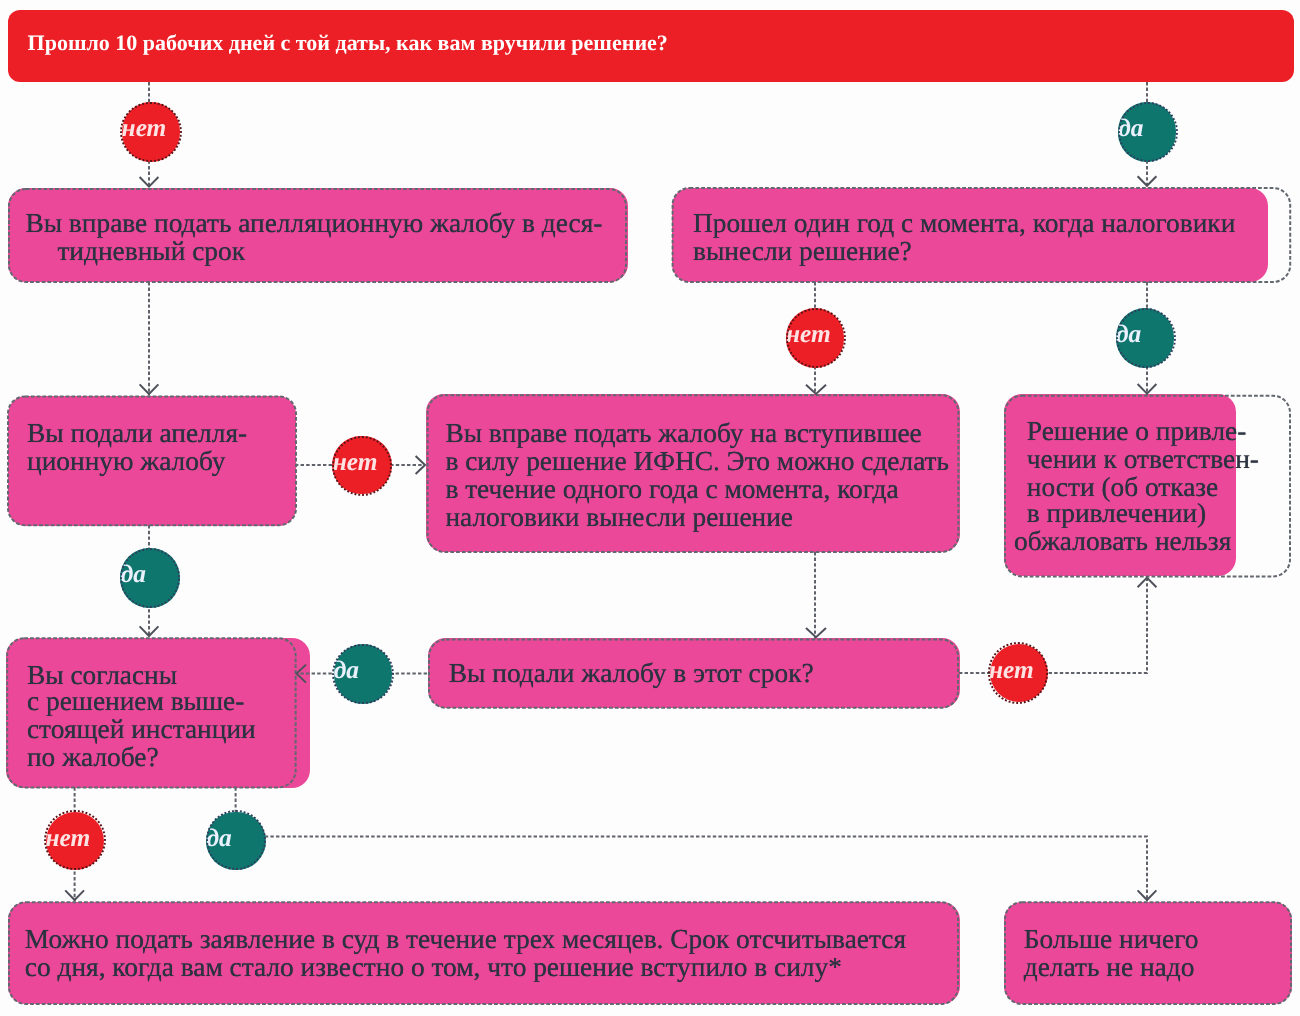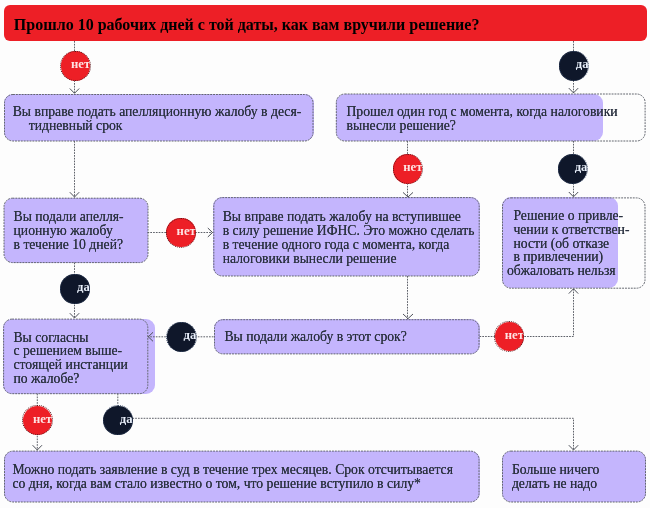--- a/index.html
+++ b/index.html
@@ -2,33 +2,33 @@
 <html><head>
 <meta charset="utf-8">
 <style>
   html,body{margin:0;padding:0;}
   body{width:650px;height:508px;background:#fdfdfd;position:relative;overflow:hidden;
        font-family:"Liberation Serif", serif;-webkit-font-smoothing:antialiased;}
   #stage{position:absolute;left:0;top:0;width:650px;height:508px;}
 
   .banner{position:absolute;left:4px;top:5px;width:642.5px;height:36px;
           background:#ed1f26;border-radius:6px;}
-  .banner .btxt{position:absolute;left:9.8px;top:11.7px;color:#000000;
-          font-weight:bold;font-size:16px;line-height:1;white-space:nowrap;}
+  .banner .btxt{position:absolute;left:9.8px;top:11.7px;color:#ffffff;
+          font-weight:bold;font-size:11px;line-height:1;white-space:nowrap;}
 
-  .node{position:absolute;background:#c4b5fd;border-radius:9px;
+  .node{position:absolute;background:#ec4899;border-radius:9px;
         box-sizing:border-box;color:#2b3240;}
   .node .line{position:absolute;white-space:pre;font-size:13.7px;line-height:1;
         text-shadow:0 0 0.35px #2b3240;}
 
   .pill{position:absolute;border-radius:50%;box-sizing:border-box;
-        font-weight:bold;text-align:right;font-size:12.7px;z-index:5;}
+        font-weight:bold;text-align:left;font-size:12.7px;z-index:5;font-style:italic;}
   .pill span{position:absolute;left:0;right:0;top:50%;margin-top:-7.7px;line-height:12.7px;}
   .pill.no{background:#ed1f26;color:#fde3e3;}
-  .pill.yes{background:#0f172a;color:#eaf1fc;}
+  .pill.yes{background:#0f766e;color:#eaf1fc;}
   .pill.no::after{content:"";position:absolute;left:-0.5px;top:-0.5px;right:-0.5px;bottom:-0.5px;
      border-radius:50%;border:1.1px dotted #5a1418;}
   .pill.yes::after{content:"";position:absolute;left:-0.5px;top:-0.5px;right:-0.5px;bottom:-0.5px;
      border-radius:50%;border:1.1px dotted #2d3f5e;}
 
   svg.links{position:absolute;left:0;top:0;width:650px;height:508px;pointer-events:none;}
 </style>
 </head>
 <body>
 
@@ -78,29 +78,28 @@
 
   <div class="banner">
     <div class="btxt">Прошло 10 рабочих дней с той даты, как вам вручили решение?</div>
   </div>
 
   <div class="node" style="left:4px;top:94px;width:309.5px;height:47px;">
     <div class="line" style="left:8.7px;top:11.1px;">Вы вправе подать апелляционную жалобу в деся-</div>
     <div class="line" style="left:8.7px;top:25.1px;margin-left:16px;">тидневный срок</div>
   </div>
 
-  <div class="node" style="left:335.8px;top:93.5px;width:267px;height:47.5px;text-decoration:underline;">
+  <div class="node" style="left:335.8px;top:93.5px;width:298px;height:47.5px;text-decoration:underline;">
     <div class="line" style="left:10.7px;top:11.0px;">Прошел один год с момента, когда налоговики</div>
     <div class="line" style="left:10.7px;top:25.3px;">вынесли решение?</div>
   </div>
 
   <div class="node" style="left:3.5px;top:197.7px;width:144.5px;height:64.9px;">
     <div class="line" style="left:10px;top:11.9px;">Вы подали апелля-</div>
     <div class="line" style="left:10px;top:26.0px;">ционную жалобу</div>
-    <div class="line" style="left:10px;top:40.0px;">в течение 10 дней?</div>
   </div>
 
   <div class="node" style="left:213.3px;top:197.1px;width:266.4px;height:78.9px;">
     <div class="line" style="left:9.4px;top:13.0px;">Вы вправе подать жалобу на вступившее</div>
     <div class="line" style="left:9.4px;top:26.8px;">в силу решение ИФНС. Это можно сделать</div>
     <div class="line" style="left:9.4px;top:40.8px;">в течение одного года с момента, когда</div>
     <div class="line" style="left:9.4px;top:54.6px;">налоговики вынесли решение</div>
   </div>
 
   <div class="node" style="left:502px;top:197.4px;width:116px;height:90.8px;">

